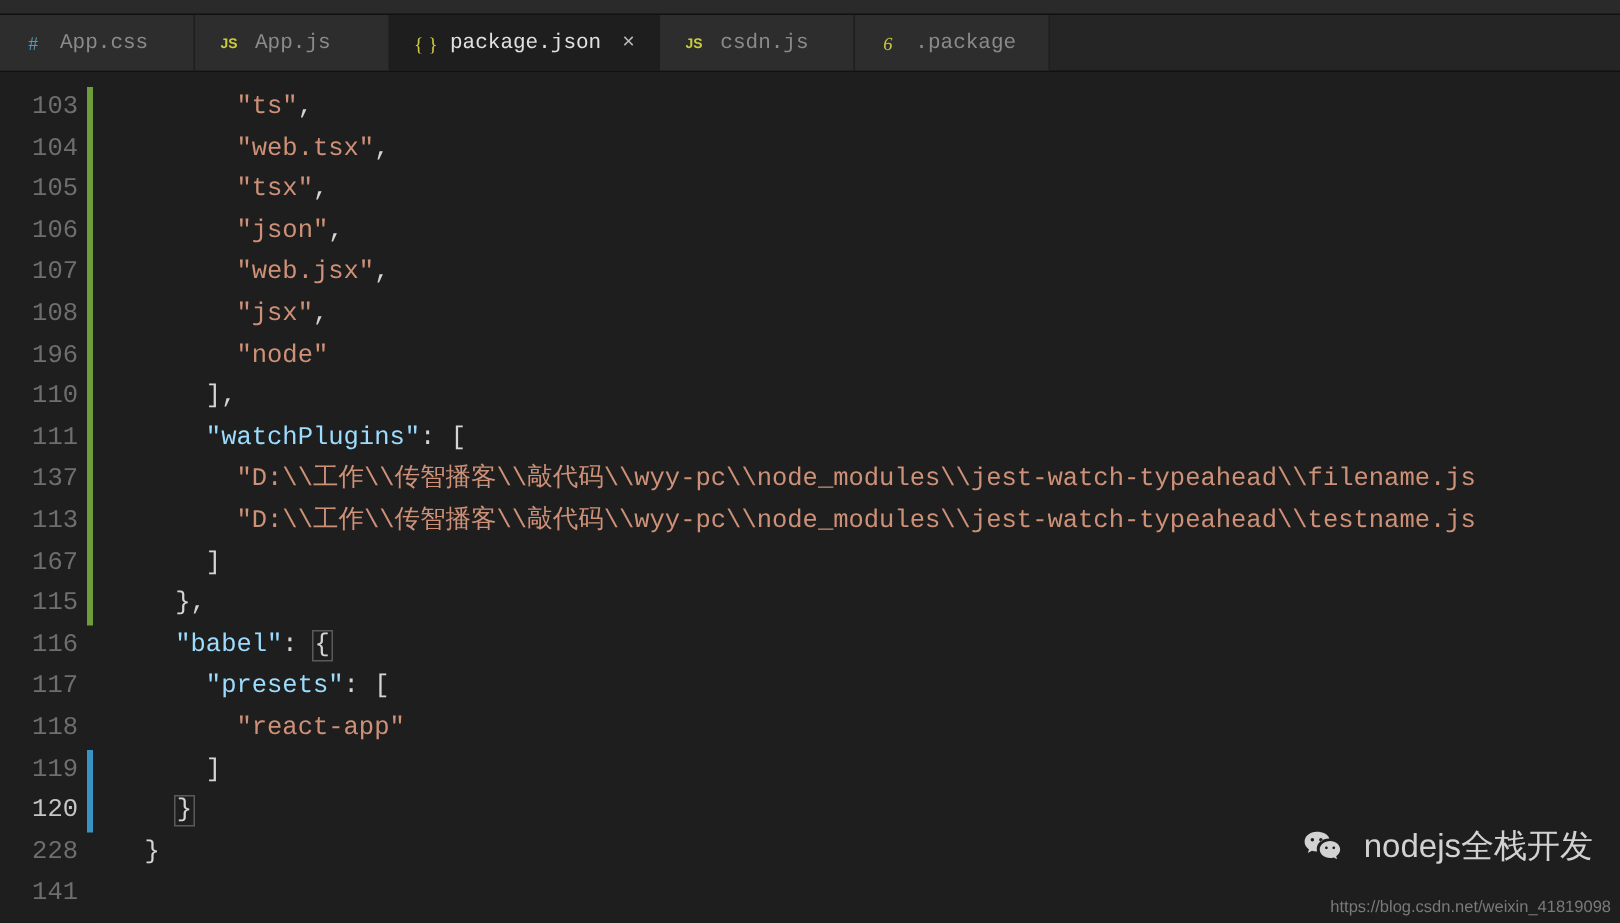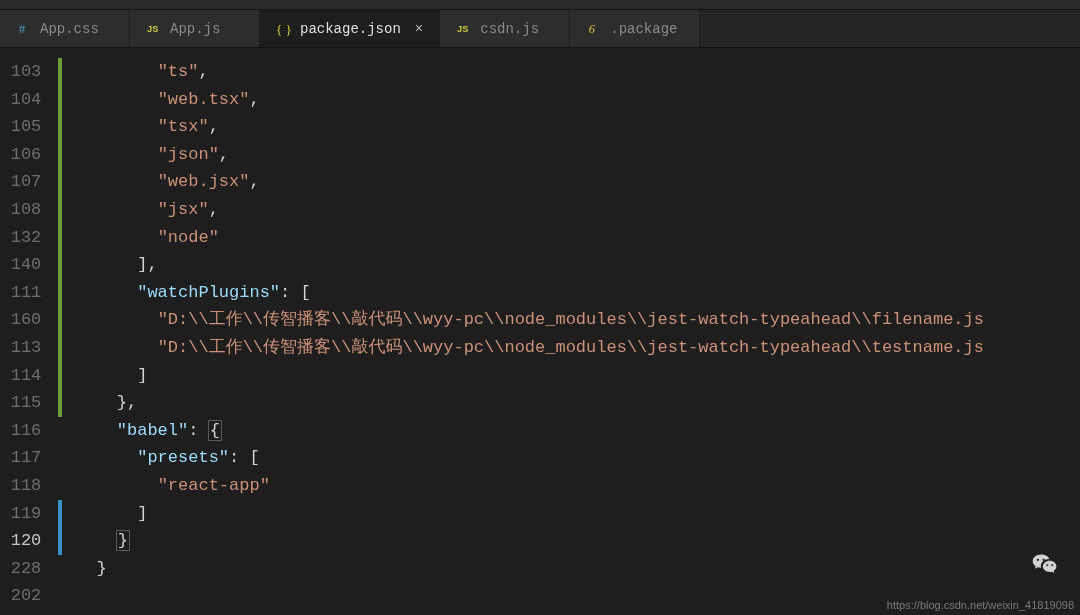--- a/index.html
+++ b/index.html
@@ -49,21 +49,21 @@
   }
   .gutter {
     width: 58px;
     text-align: right;
     padding-top: 10px;
     color: #6e6e6e;
     font-size: 17px;
     user-select: none;
     background: #1e1e1e;
   }
-  .gutter .ln { padding-right: 6px; height: 27.6px; line-height: 27.6px; text-align: center; }
+  .gutter .ln { padding-right: 6px; height: 27.6px; line-height: 27.6px; }
   .gutter .ln.active { color: #c6c6c6; }
   .decor {
     width: 6px;
     position: relative;
     background: #1e1e1e;
     padding-top: 10px;
   }
   .decor .bar {
     position: absolute;
     left: 0;
@@ -162,44 +162,45 @@
   </div>
 
 <div class="editor">
   <div class="gutter" id="gutter">
       <div class="ln">103</div>
       <div class="ln">104</div>
       <div class="ln">105</div>
       <div class="ln">106</div>
       <div class="ln">107</div>
       <div class="ln">108</div>
-      <div class="ln">132</div>
-      <div class="ln">140</div>
+      <div class="ln">196</div>
+      <div class="ln">110</div>
       <div class="ln">111</div>
-      <div class="ln">160</div>
+      <div class="ln">137</div>
       <div class="ln">113</div>
-      <div class="ln">114</div>
+      <div class="ln">167</div>
       <div class="ln">115</div>
       <div class="ln">116</div>
       <div class="ln">117</div>
       <div class="ln">118</div>
       <div class="ln">119</div>
       <div class="ln active">120</div>
       <div class="ln">228</div>
-      <div class="ln">202</div>
+      <div class="ln">141</div>
     </div>
   <div class="decor" id="decor">
       <div class="bar" style="top: 10px; height: 358.8px; background: rgb(110, 158, 59);"></div>
       <div class="bar" style="top: 451.6px; height: 55.2px; background: rgb(55, 148, 196);"></div>
     </div>
   <div class="code" id="code"><div class="line">        <span class="s-str">"ts"</span><span class="s-pun">,</span></div><div class="line">        <span class="s-str">"web.tsx"</span><span class="s-pun">,</span></div><div class="line">        <span class="s-str">"tsx"</span><span class="s-pun">,</span></div><div class="line">        <span class="s-str">"json"</span><span class="s-pun">,</span></div><div class="line">        <span class="s-str">"web.jsx"</span><span class="s-pun">,</span></div><div class="line">        <span class="s-str">"jsx"</span><span class="s-pun">,</span></div><div class="line">        <span class="s-str">"node"</span></div><div class="line">      <span class="s-pun">],</span></div><div class="line">      <span class="s-key">"watchPlugins"</span><span class="s-pun">: [</span></div><div class="line">        <span class="s-str">"D:\\工作\\传智播客\\敲代码\\wyy-pc\\node_modules\\jest-watch-typeahead\\filename.js</span></div><div class="line">        <span class="s-str">"D:\\工作\\传智播客\\敲代码\\wyy-pc\\node_modules\\jest-watch-typeahead\\testname.js</span></div><div class="line">      <span class="s-pun">]</span></div><div class="line">    <span class="s-pun">},</span></div><div class="line">    <span class="s-key">"babel"</span><span class="s-pun">: </span><span class="s-brk s-bracket-hl">{</span></div><div class="line">      <span class="s-key">"presets"</span><span class="s-pun">: [</span></div><div class="line">        <span class="s-str">"react-app"</span></div><div class="line">      <span class="s-pun">]</span></div><div class="line">    <span class="s-brk s-bracket-hl">}</span></div><div class="line">  <span class="s-pun">}</span></div><div class="line"><span class="s-pun"></span></div></div>
 </div>
 
 <div class="watermark">
   <span class="wm-icon">
     <svg viewBox="0 0 36 36" width="34" height="34">
         <circle cx="18" cy="18" r="17" fill="none"></circle>
         <path fill="#dcdcdc" d="M13.5 8C8.8 8 5 11.1 5 15c0 2.2 1.2 4.1 3.1 5.4l-.8 2.6 2.9-1.6c1 .3 2.1.5 3.3.5h.4c-.2-.6-.3-1.3-.3-2 0-4 3.9-7.2 8.6-7.2h.3C21.6 9.8 17.9 8 13.5 8zm-3 4.4c.7 0 1.2.5 1.2 1.2s-.5 1.2-1.2 1.2-1.2-.5-1.2-1.2.5-1.2 1.2-1.2zm6 0c.7 0 1.2.5 1.2 1.2s-.5 1.2-1.2 1.2-1.2-.5-1.2-1.2.5-1.2 1.2-1.2zM23 14.5c-4 0-7.3 2.7-7.3 6s3.3 6 7.3 6c.9 0 1.8-.1 2.6-.4l2.4 1.3-.7-2.2c1.7-1.1 2.8-2.8 2.8-4.7 0-3.3-3.1-6-7.1-6zm-2.6 3.8c.6 0 1 .5 1 1s-.4 1-1 1-1-.5-1-1 .4-1 1-1zm5.2 0c.6 0 1 .5 1 1s-.4 1-1 1-1-.5-1-1 .4-1 1-1z"></path>
       </svg>
   </span>
+  <span>nodejs全栈开发</span>
 </div>
 
 <div class="footer-url">https://blog.csdn.net/weixin_41819098</div>
 
 </body></html>

